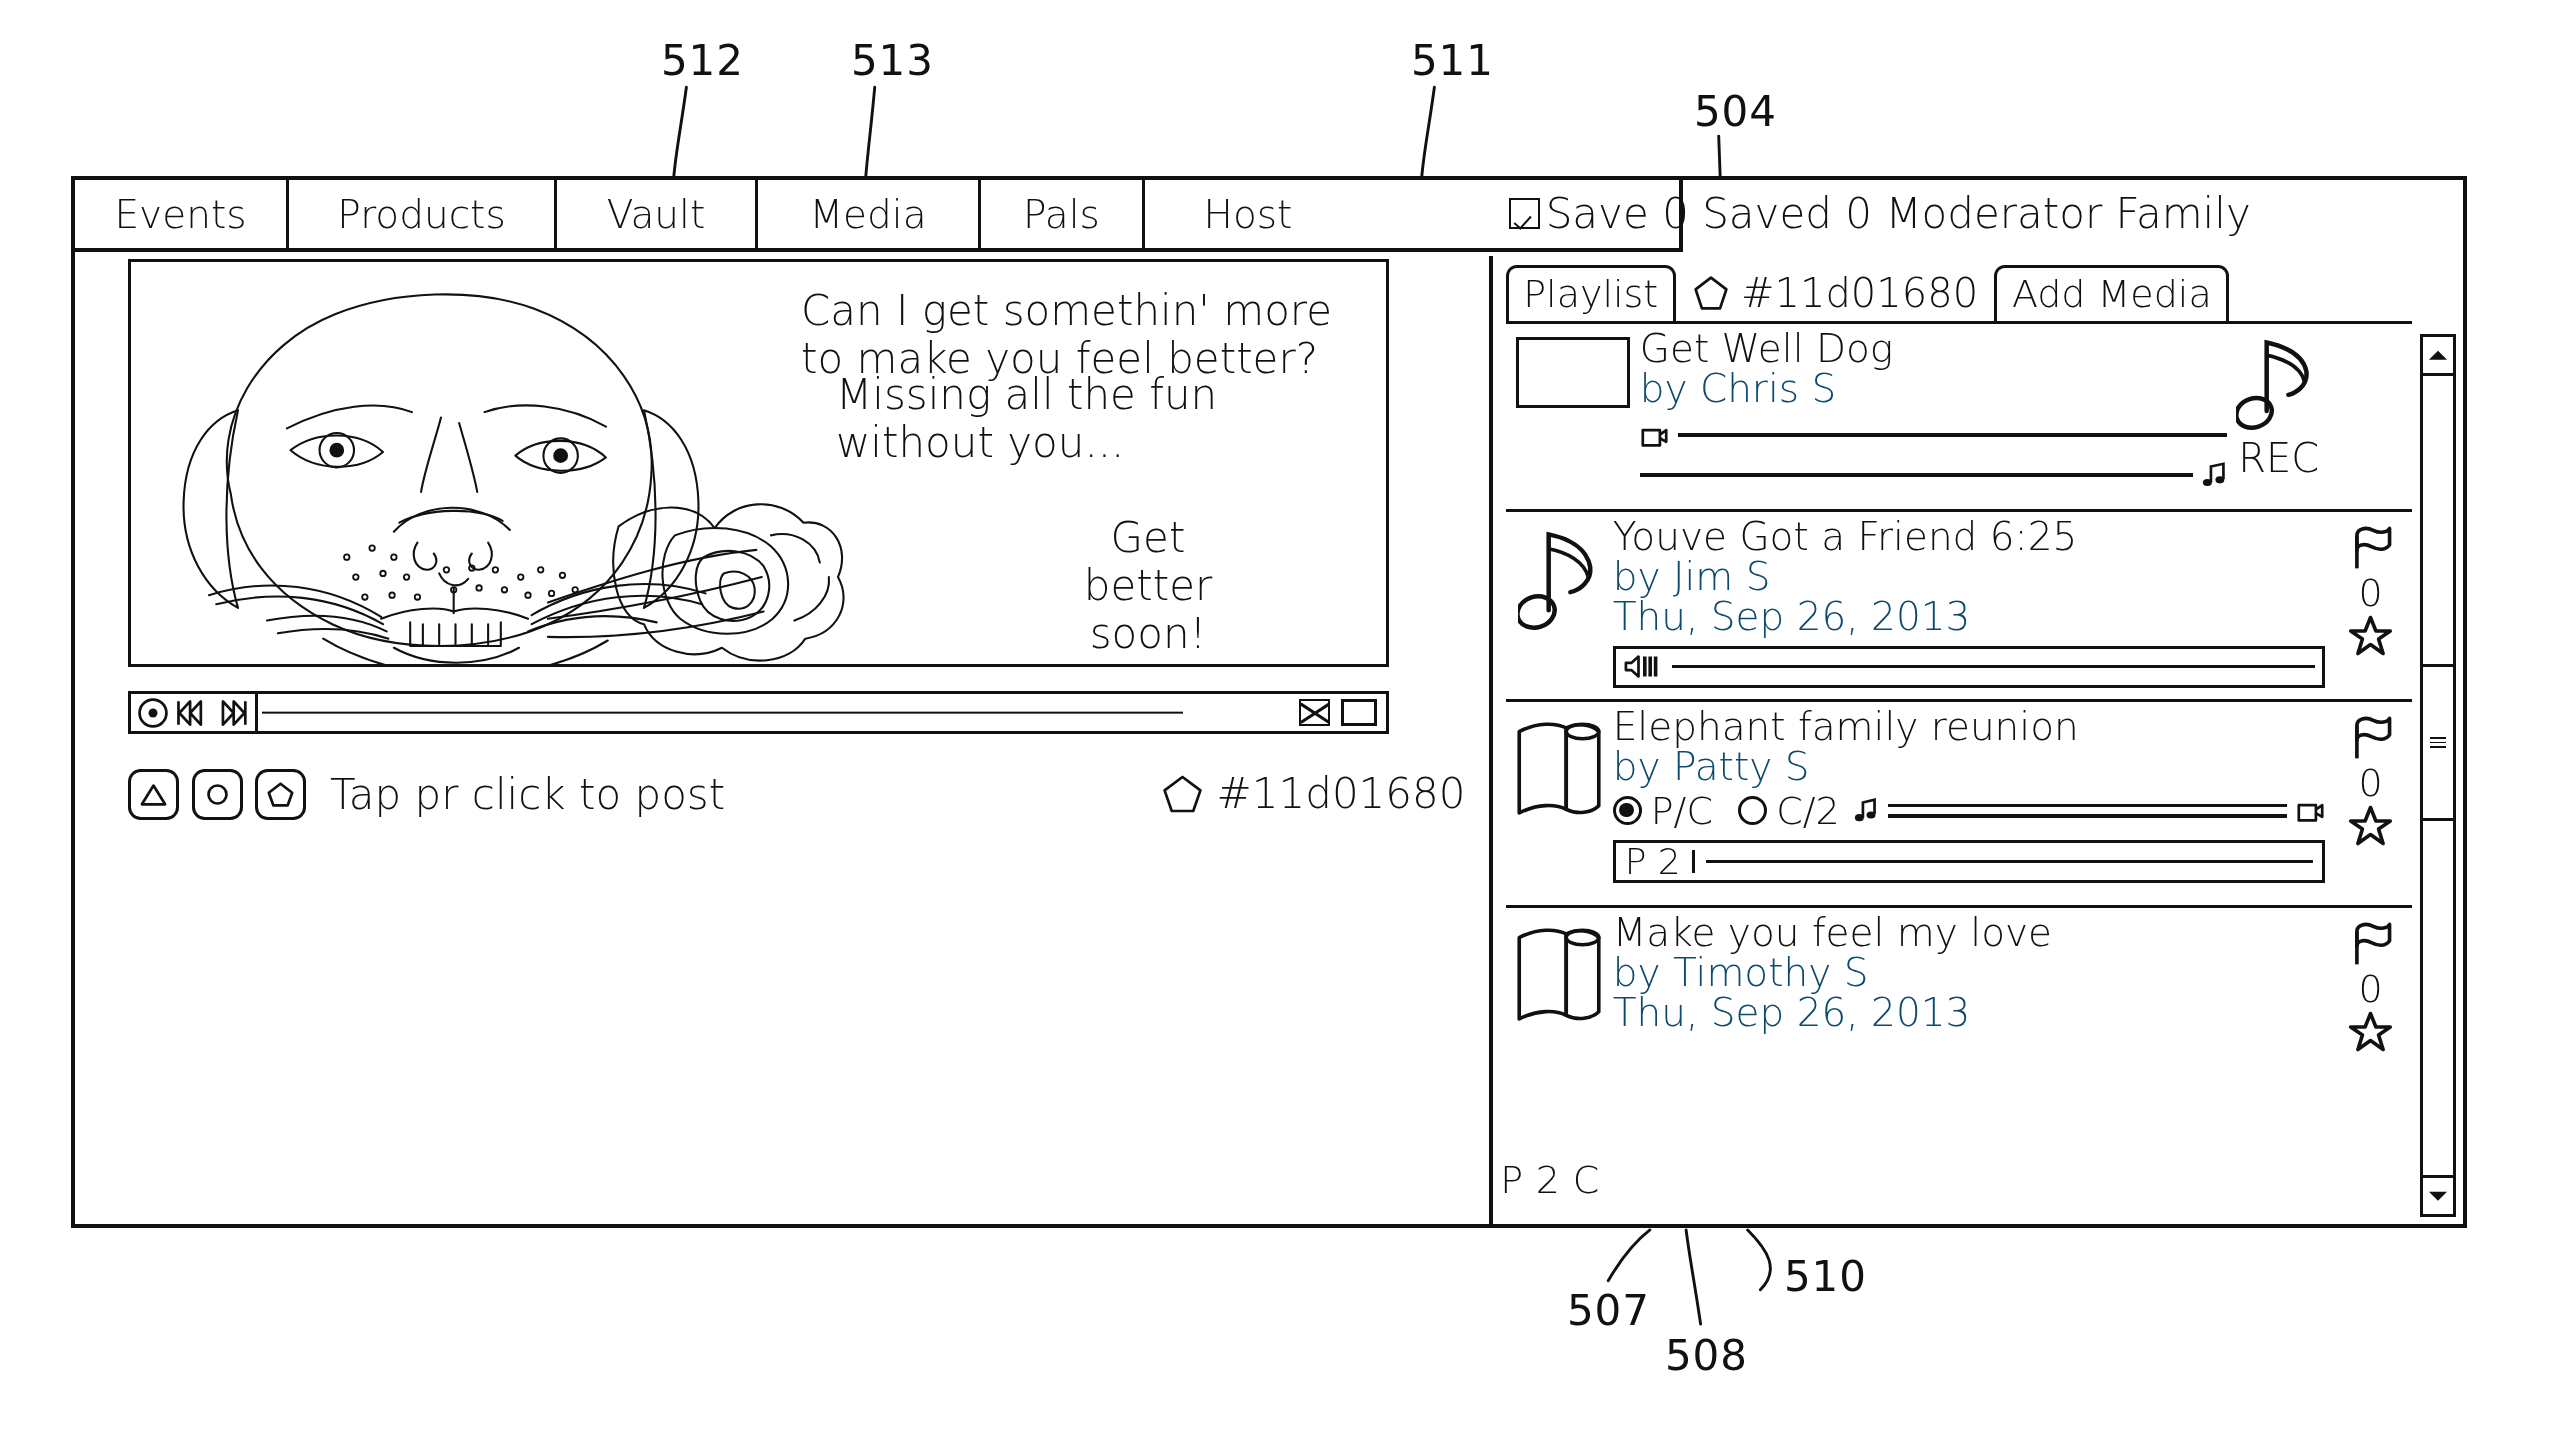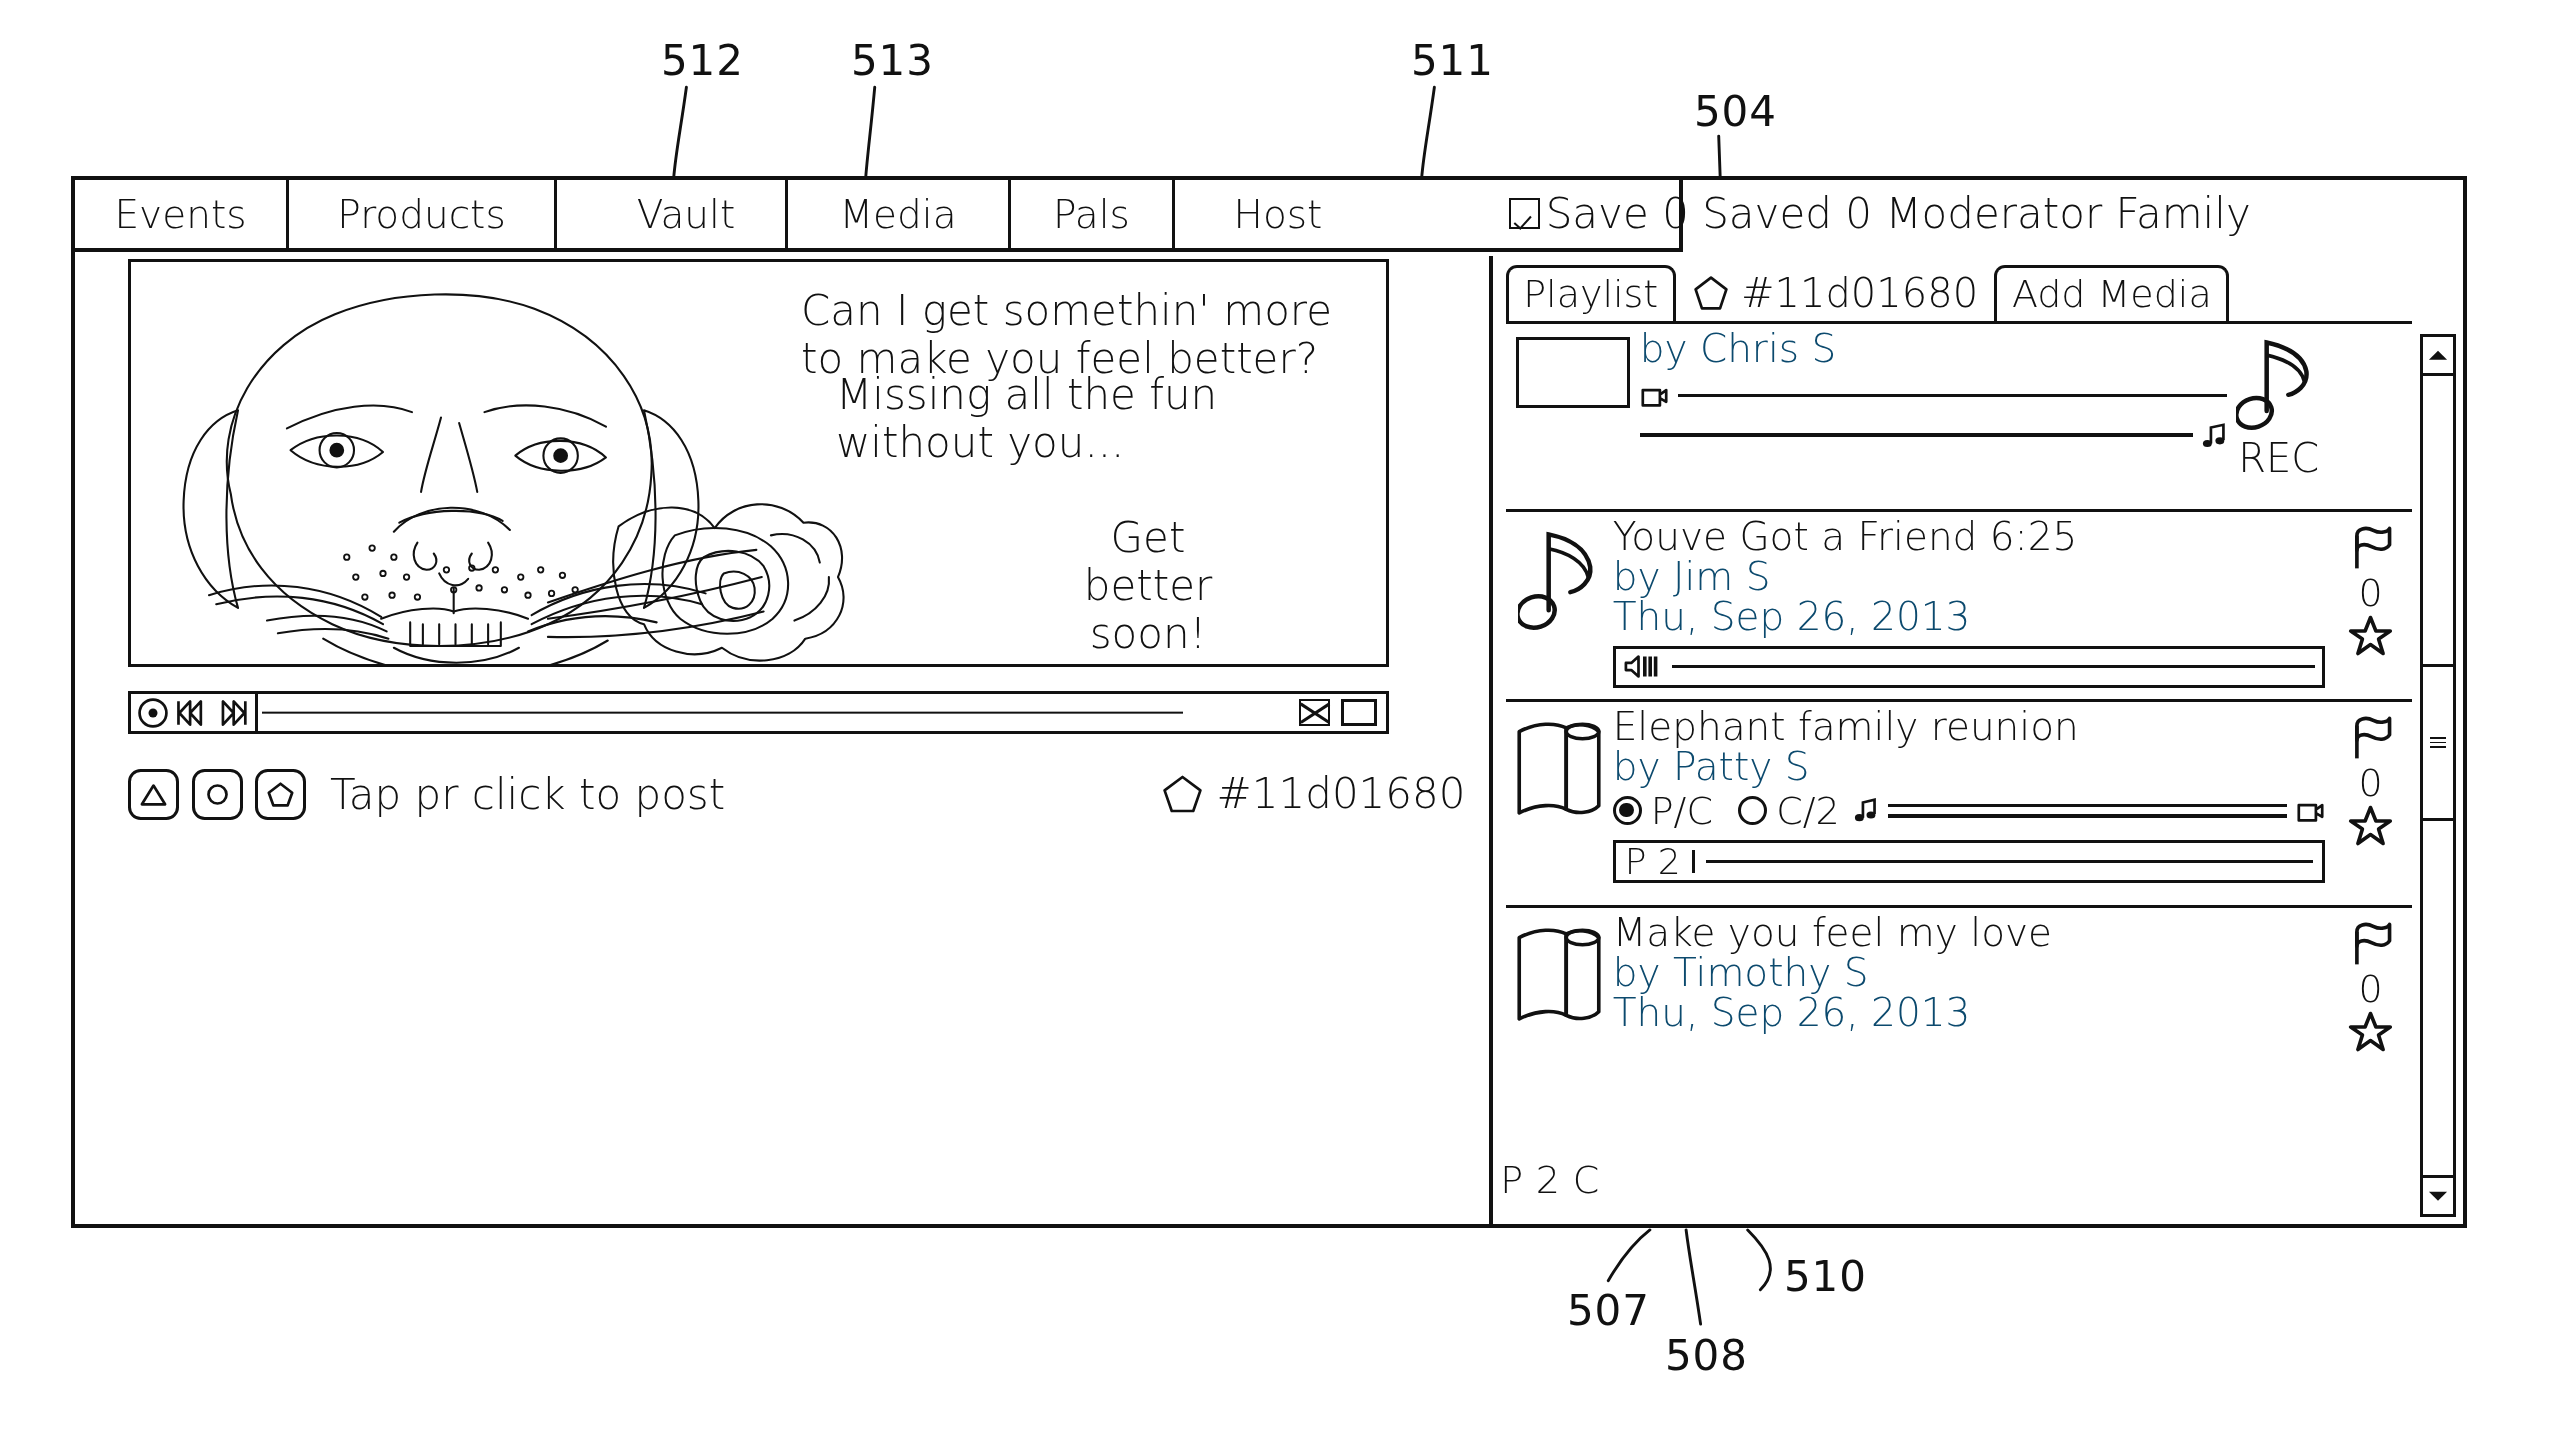--- a/index.html
+++ b/index.html
@@ -260,21 +260,21 @@
   </svg>
 </div>
 
 <div id="tab-strip">
   <div class="nav-tab" style="width:214px;">
     <span class="tab-text">Events</span>
   </div>
   <div class="nav-tab" style="width:268px;">
     <span class="tab-text">Products</span>
   </div>
-  <div class="nav-tab" style="width:201px;margin-left:30px;">
+  <div class="nav-tab" style="width:201px;">
     <span class="tab-text">Vault</span>
   </div>
   <div class="nav-tab" style="width:223px;">
     <span class="tab-text">Media</span>
   </div>
   <div class="nav-tab" style="width:164px;">
     <span class="tab-text">Pals</span>
   </div>
   <div class="nav-tab" style="width:206px;">
     <span class="tab-text">Host</span>
@@ -459,20 +459,21 @@
         </div>
       </div>
 
       <div id="pl-list">
 
         <div class="pl-item" style="height:188px;">
           <div class="pl-thumb">
             <div class="thumb-box"></div>
           </div>
           <div class="pl-body">
+            <div class="pl-title">Get Well Dog</div>
             <div class="pl-sub">by Chris S</div>
             <div style="display:flex;align-items:center;gap:9px;margin-top:12.7px;">
               <svg width="29" height="27" viewBox="0 0 32 30">
                 <path d="M3,9 L22,9 L22,26 L3,26 Z M22,14 L29,9 L29,22 L22,18 Z" fill="none" stroke="#111" stroke-width="3" stroke-linejoin="round"></path>
               </svg>
               <div class="plain-line" style="flex:1;"></div>
             </div>
             <div style="display:flex;align-items:center;gap:9px;margin-top:12.7px;">
               <div class="plain-line" style="flex:1;"></div>
               <svg width="25" height="27" viewBox="0 0 28 30">

